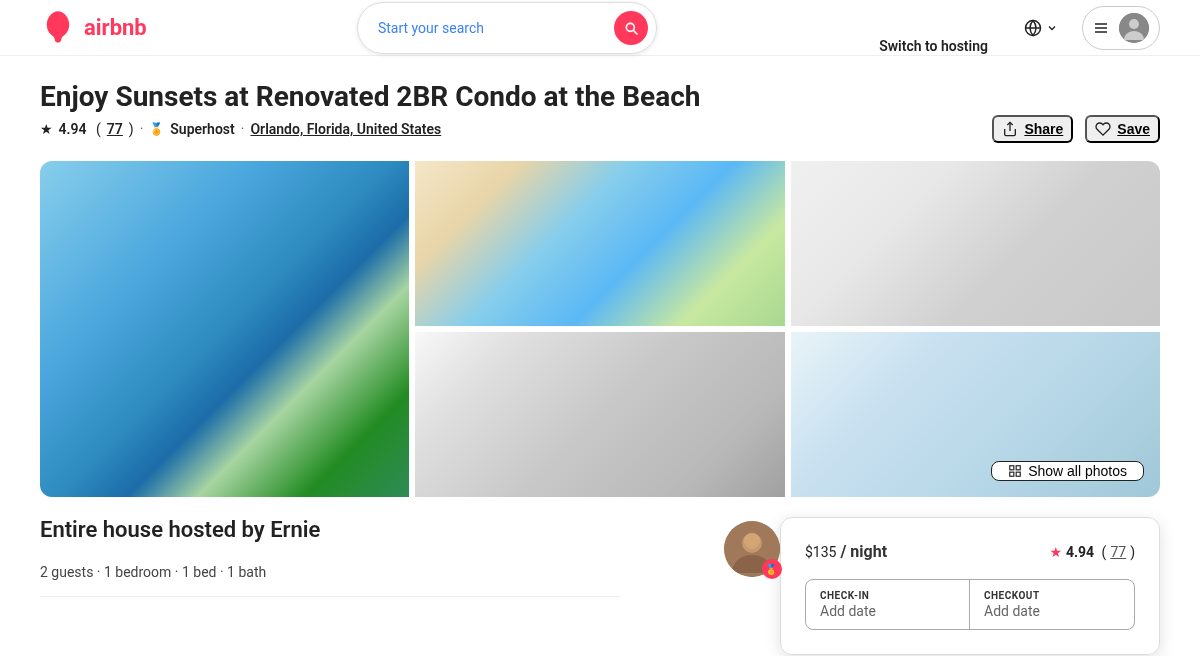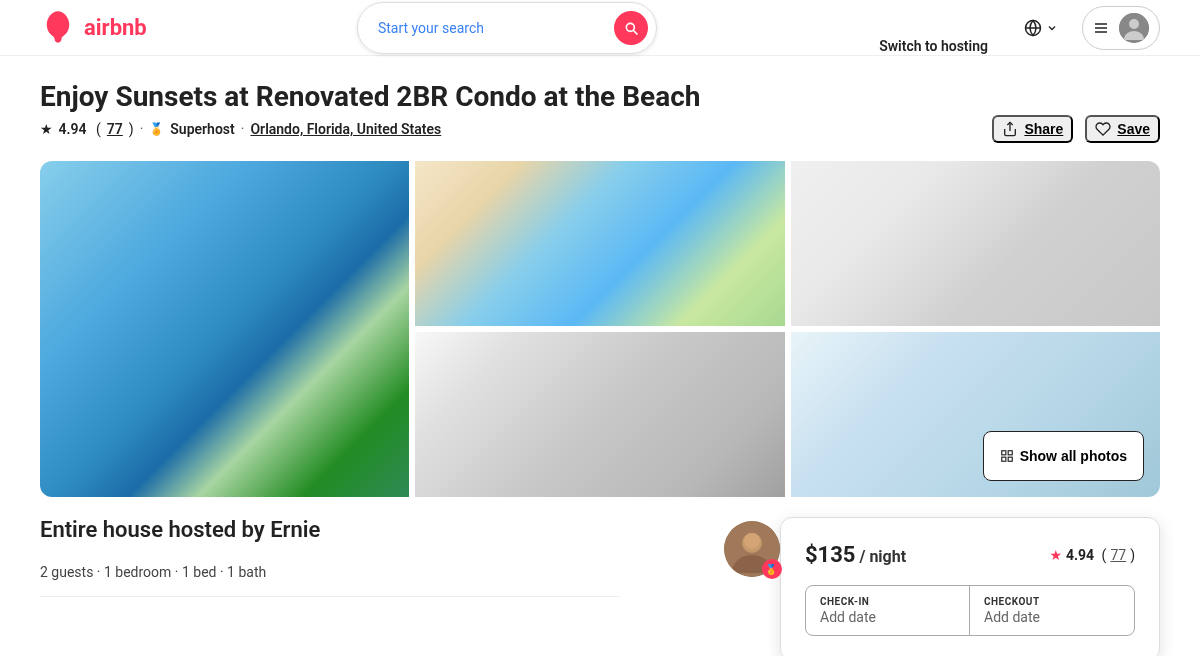--- a/index.html
+++ b/index.html
@@ -165,23 +165,23 @@
     .photo-4 { background: linear-gradient(135deg, #F8F8F8 0%, #E0E0E0 20%, #C8C8C8 50%, #B8B8B8 80%, #A0A0A0 100%); }
     .photo-5 { background: linear-gradient(135deg, #E8F4F8 0%, #C8E0F0 30%, #B8D8E8 60%, #A0C8D8 100%); }
 
     .show-photos-btn {
       position: absolute;
       bottom: 16px;
       right: 16px;
       background: white;
       border: 1px solid #222;
       border-radius: 8px;
-      padding: 16px 16px;
+      padding: 1px 16px;
       font-size: 14px;
-      font-weight: 700;
+      font-weight: 400;
       cursor: pointer;
       display: flex;
       align-items: center;
       gap: 6px;
     }
 
     
     .bottom-section {
       display: flex;
       justify-content: space-between;
@@ -231,21 +231,21 @@
       padding: 24px;
       box-shadow: 0 4px 16px rgba(0,0,0,0.12);
       flex-shrink: 0;
     }
     .price-row {
       display: flex;
       align-items: center;
       justify-content: space-between;
       margin-bottom: 18px;
     }
-    .price { font-size: 22px; font-weight: 700; margin-top: 44px; }
+    .price { font-size: 14px; font-weight: 400; margin-top: 44px; }
     .per-night { font-size: 16px; font-weight: 700; color: #333; }
     .card-rating {
       display: flex;
       align-items: center;
       gap: 4px;
       font-size: 14px;
     }
     .card-rating .star { color: #FF385C; }
     .card-rating .rating-num { font-weight: 700; }
     .card-rating .review-count { color: #555; text-decoration: underline; cursor: pointer; }

